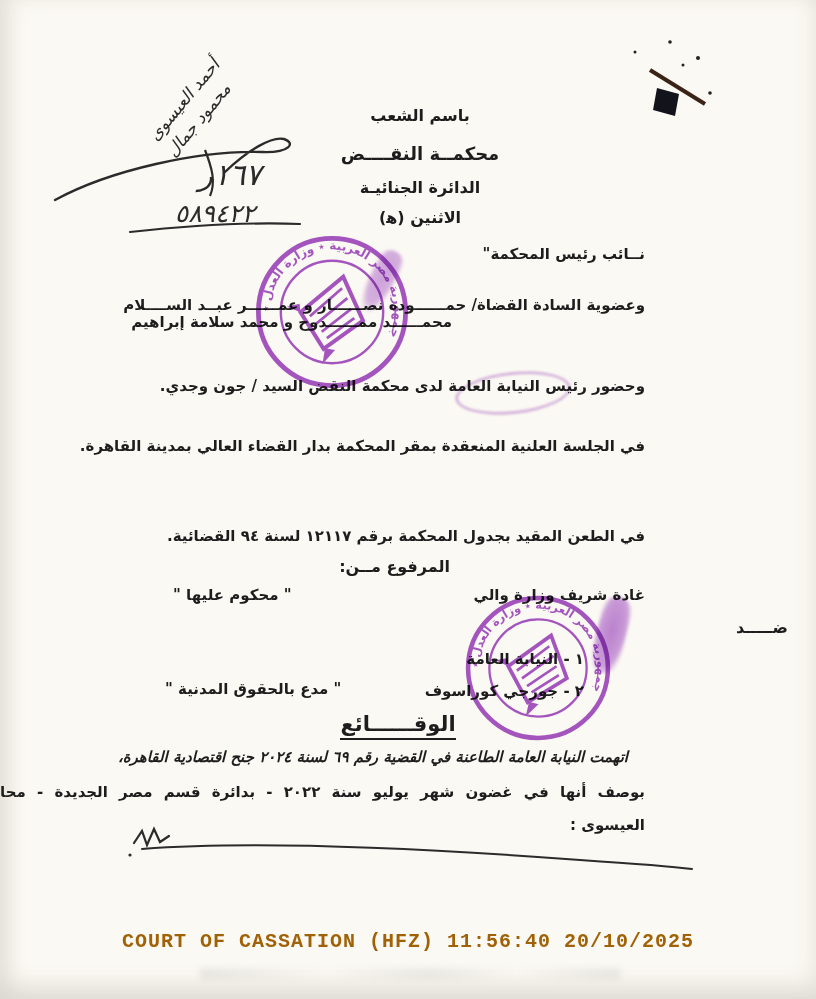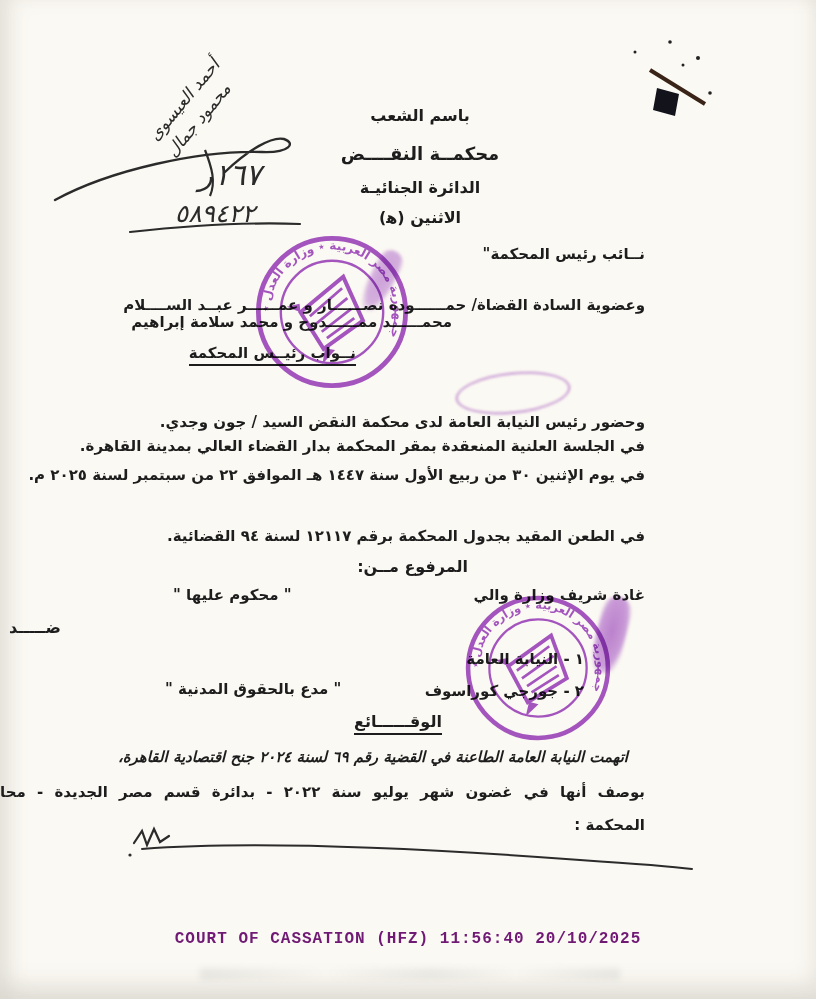--- a/index.html
+++ b/index.html
@@ -14,21 +14,21 @@
   .ar{direction:rtl;font-weight:700;white-space:nowrap;color:#1d1d1d;}
   .abs{position:absolute;}
   .t16{font-size:16px;}
   .t15{font-size:15px;}
   .center-line{left:0;right:0;text-align:center;}
   .stamp{mix-blend-mode:multiply;opacity:.88;}
   .smudge{position:absolute;mix-blend-mode:multiply;filter:blur(1.5px);opacity:.55;}
   .underlined{border-bottom:2px solid #1d1d1d;padding-bottom:2px;}
   .footer{
     font-family:"Liberation Mono","DejaVu Sans Mono",monospace;
-    font-weight:700;font-size:16px;letter-spacing:1px;color:#701a75;
+    font-weight:700;font-size:20px;letter-spacing:1px;color:#a16207;
   }
 </style>
 </head>
 <body>
 
 <div class="page">
 
   <svg class="abs" style="left:0;top:0;" width="330" height="250" viewBox="0 0 330 250">
     <g transform="translate(196,110) rotate(-50)" fill="#2b2b2b" font-family="DejaVu Sans, sans-serif" font-size="17" font-style="italic" direction="rtl">
       <text x="0" y="-10" text-anchor="middle">أحمد العيسوى</text>
@@ -55,42 +55,40 @@
   <div class="abs ar t16 center-line" style="top:106px;transform:translateX(12px);">باسم الشعب</div>
   <div class="abs ar center-line" style="top:143px;font-size:18px;transform:translateX(12px);">محكمــة النقــــض</div>
   <div class="abs ar t16 center-line" style="top:178px;transform:translateX(12px);">الدائرة الجنائيـة</div>
   <div class="abs ar t16 center-line" style="top:208px;transform:translateX(12px);">الاثنين (ﻫ)</div>
 
   <div class="abs ar t15" style="top:245px;right:171px;left:168px;display:flex;justify-content:space-between;">
     <span>نــائب رئيس المحكمة"</span>
   </div>
   <div class="abs ar t15" style="top:296px;right:171px;">وعضوية السادة القضاة/ حمــــــوده نصــــــار   و   عمــــــر عبــد الســــلام</div>
   <div class="abs ar t15" style="top:313px;right:364px;">محمــــــد ممــــــدوح   و   محمد سلامة إبراهيم</div>
-  <div class="abs ar t15 underlined" style="top:344px;right:460px;">نــواب رئيــس المحكمة</div>
 
-  <div class="abs ar t15" style="top:377px;right:171px;margin-top:36px;">وحضور رئيس النيابة العامة لدى محكمة النقض السيد / جون وجدي.</div>
+  <div class="abs ar t15" style="top:377px;right:171px;">وحضور رئيس النيابة العامة لدى محكمة النقض السيد / جون وجدي.</div>
   <div class="abs ar t15" style="top:437px;right:171px;">في الجلسة العلنية المنعقدة بمقر المحكمة بدار القضاء العالي بمدينة القاهرة.</div>
-  <div class="abs ar t15" style="top:466px;right:171px;">في يوم الإثنين ٣٠ من ربيع الأول سنة ١٤٤٧ هـ الموافق ٢٢ من سبتمبر لسنة ٢٠٢٥ م.</div>
 
   <div class="abs ar t15" style="top:527px;right:171px;">في الطعن المقيد بجدول المحكمة برقم ١٢١١٧ لسنة ٩٤ القضائية.</div>
-  <div class="abs ar t16" style="top:557px;right:348px;">المرفوع مــن:</div>
+  <div class="abs ar t16" style="top:557px;right:366px;">المرفوع مــن:</div>
 
   <div class="abs ar t15" style="top:586px;right:171px;">غادة شريف وزارة والي</div>
   <div class="abs ar t15" style="top:586px;left:173px;">" محكوم عليها "</div>
-  <div class="abs ar t16" style="top:618px;left:9px;right:28px;text-align:left;">ضـــــد</div>
+  <div class="abs ar t16" style="top:618px;left:9px;right:28px;text-align:right;">ضـــــد</div>
   <div class="abs ar t15" style="top:650px;right:232px;">١ - النيابة العامة</div>
   <div class="abs ar t15" style="top:682px;right:232px;">٢ - جورجي كوراسوف</div>
   <div class="abs ar t15" style="top:680px;left:165px;">" مدع بالحقوق المدنية "</div>
 
-  <div class="abs ar" style="top:712px;left:0;right:20px;text-align:center;font-size:16px;">
+  <div class="abs ar" style="top:712px;left:0;right:20px;text-align:center;font-size:21px;">
     <span class="underlined">الوقــــــائع</span>
   </div>
   <div class="abs ar t15" style="top:748px;right:188px;font-style:italic;">اتهمت النيابة العامة الطاعنة في القضية رقم ٦٩ لسنة ٢٠٢٤ جنح اقتصادية القاهرة،</div>
   <div class="abs ar t15" style="top:783px;right:171px;word-spacing:6px;">بوصف أنها في غضون شهر يوليو سنة ٢٠٢٢ - بدائرة قسم مصر الجديدة - محافظة</div>
-  <div class="abs ar t15" style="top:816px;right:171px;">المحكمة :</div>
+  <div class="abs ar t15" style="top:816px;right:171px;">العيسوى :</div>
 
   <svg class="abs stamp" style="left:252px;top:232px;" width="160" height="160" viewBox="0 0 200 200">
     <g stroke="#9b3fc0" fill="none">
       <circle cx="100" cy="100" r="92" stroke-width="6"></circle>
       <circle cx="100" cy="100" r="64" stroke-width="3"></circle>
     </g>
     <defs>
         <path id="rim1" d="M100,100 m-78,0 a78,78 0 1,1 156,0 a78,78 0 1,1 -156,0"></path>
       </defs>
     <text font-size="15" fill="#9b3fc0" font-weight="bold" font-family="DejaVu Sans, sans-serif">

